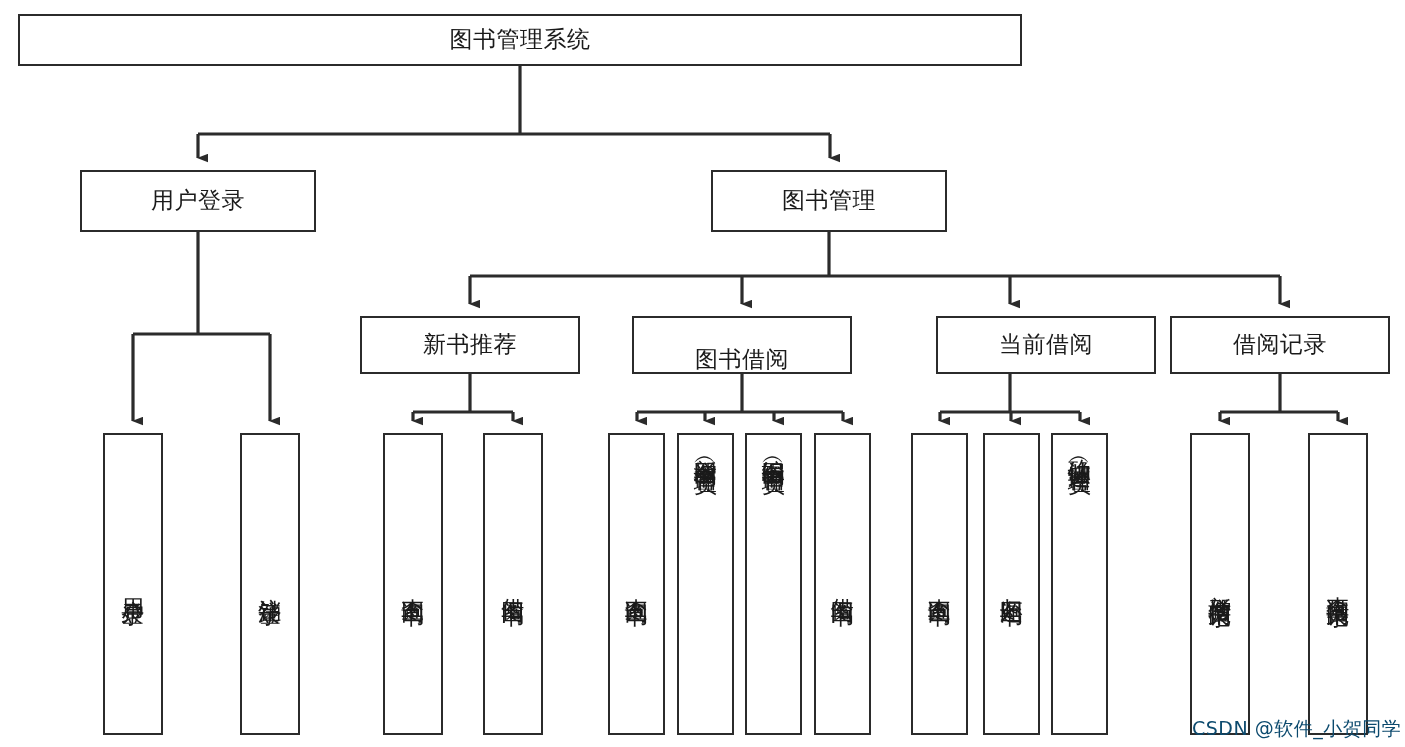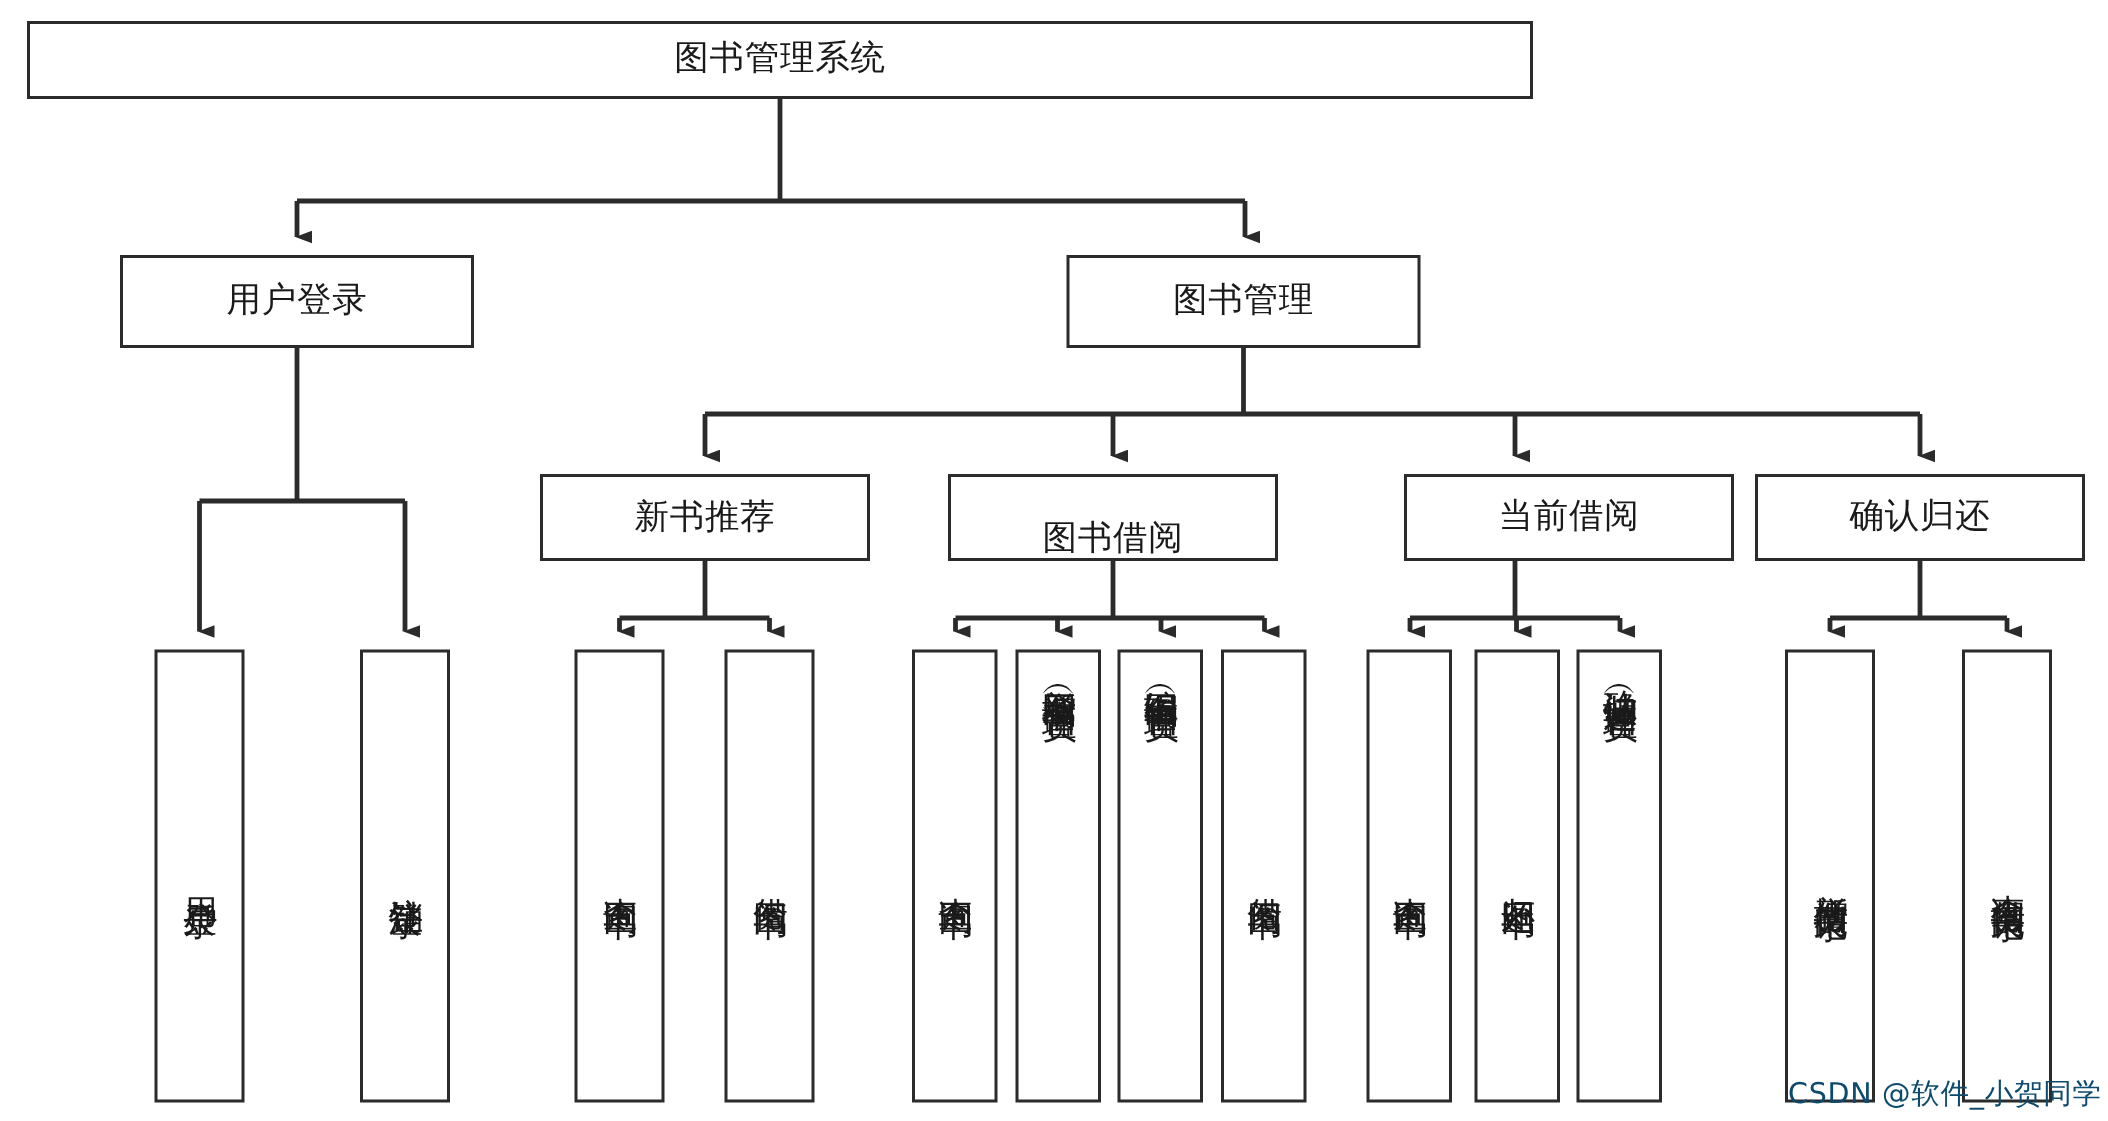--- a/index.html
+++ b/index.html
@@ -124,31 +124,31 @@
     <span class="label">图书管理系统</span>
   </div>
 
   <div class="node node-h" style="left: 80px; top: 170px; width: 236px; height: 62px;">
     <span class="label">用户登录</span>
   </div>
   <div class="node node-h" style="left: 711px; top: 170px; width: 236px; height: 62px;">
     <span class="label">图书管理</span>
   </div>
 
-  <div class="node node-h" style="left: 360px; top: 316px; width: 220px; height: 58px; font-family: Liberation Serif, serif;">
+  <div class="node node-h" style="left: 360px; top: 316px; width: 220px; height: 58px;">
     <span class="label">新书推荐</span>
   </div>
   <div class="node node-h" style="left: 632px; top: 316px; width: 220px; height: 58px; align-items: flex-end;">
     <span class="label">图书借阅</span>
   </div>
   <div class="node node-h" style="left: 900px; top: 316px; width: 220px; height: 58px; margin-left: 36px;">
     <span class="label">当前借阅</span>
   </div>
   <div class="node node-h" style="left: 1170px; top: 316px; width: 220px; height: 58px;">
-    <span class="label">确认归还</span>
+    <span class="label">借阅记录</span>
   </div>
 
   <div class="node node-v" style="left: 103px; top: 433px; width: 60px; height: 302px;">
     <span class="label">用户登录</span>
   </div>
   <div class="node node-v" style="left: 240px; top: 433px; width: 60px; height: 302px;">
     <span class="label">注销登录</span>
   </div>
   <div class="node node-v" style="left: 383px; top: 433px; width: 60px; height: 302px;">
     <span class="label">查询图书</span>

